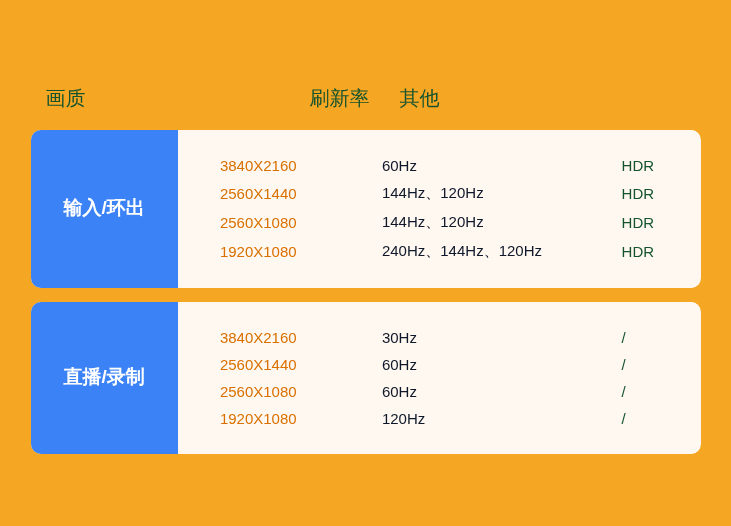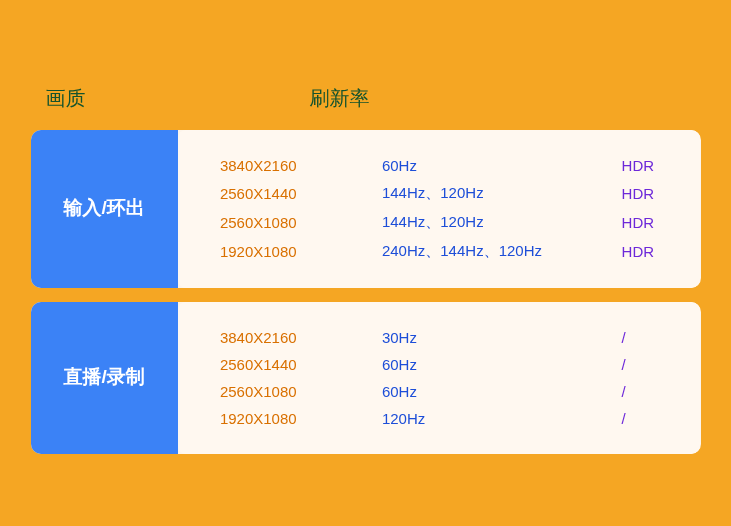--- a/index.html
+++ b/index.html
@@ -80,28 +80,28 @@
     .data-resolution {
       width: 33.3%;
       padding-left: 12px;
       color: #d97000;
       font-size: 15px;
       font-weight: 400;
     }
 
     .data-refresh {
       width: 43%;
-      color: #1d4ed8;
+      color: #0f172a;
       font-size: 15px;
       font-weight: 400;
     }
 
     .data-other {
       width: 23.7%;
-      color: #6d28d9;
+      color: #14532d;
       font-size: 15px;
       font-weight: 400;
       padding-left: 15px;
     }
 
     .section-wrapper {
       background: #f5a623;
       padding: 0 15px;
     }
 
@@ -118,20 +118,21 @@
     }
   </style>
 </head>
 <body>
 
 <div class="container">
 
   <div class="header-row">
     <div class="header-cell col-quality">画质</div>
     <div class="header-cell col-refresh">刷新率</div>
+    <div class="header-cell col-other">其他</div>
   </div>
 
   <div class="section-wrapper">
 
     <div class="inner-section">
       <div class="section-label-cell">
         <span>输入/环出</span>
       </div>
       <div class="section-data-cell">
         <div class="data-row">

